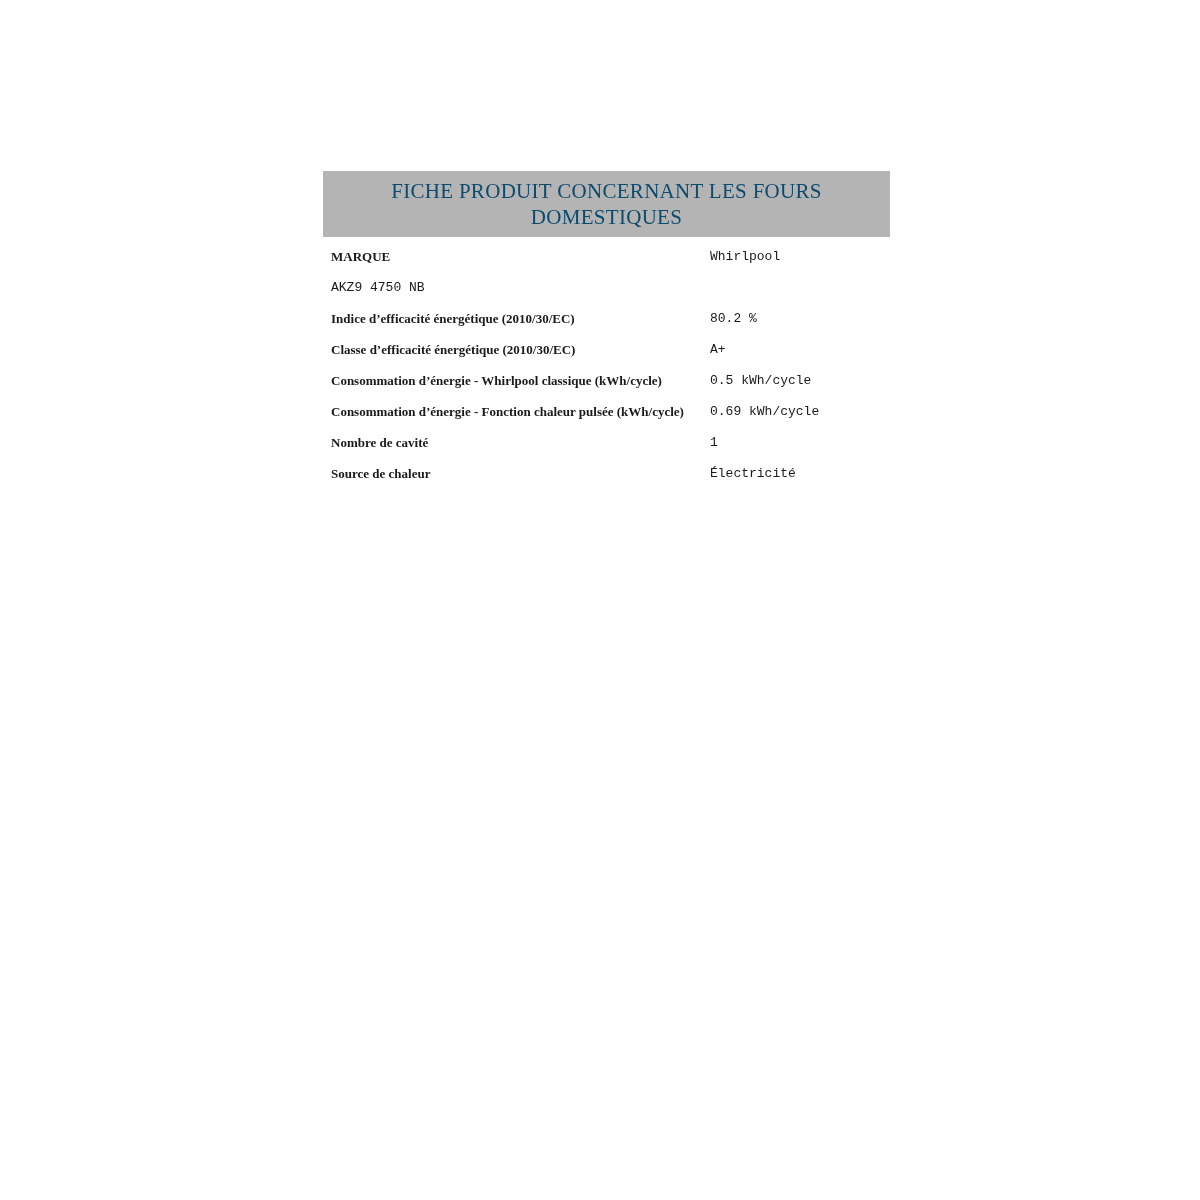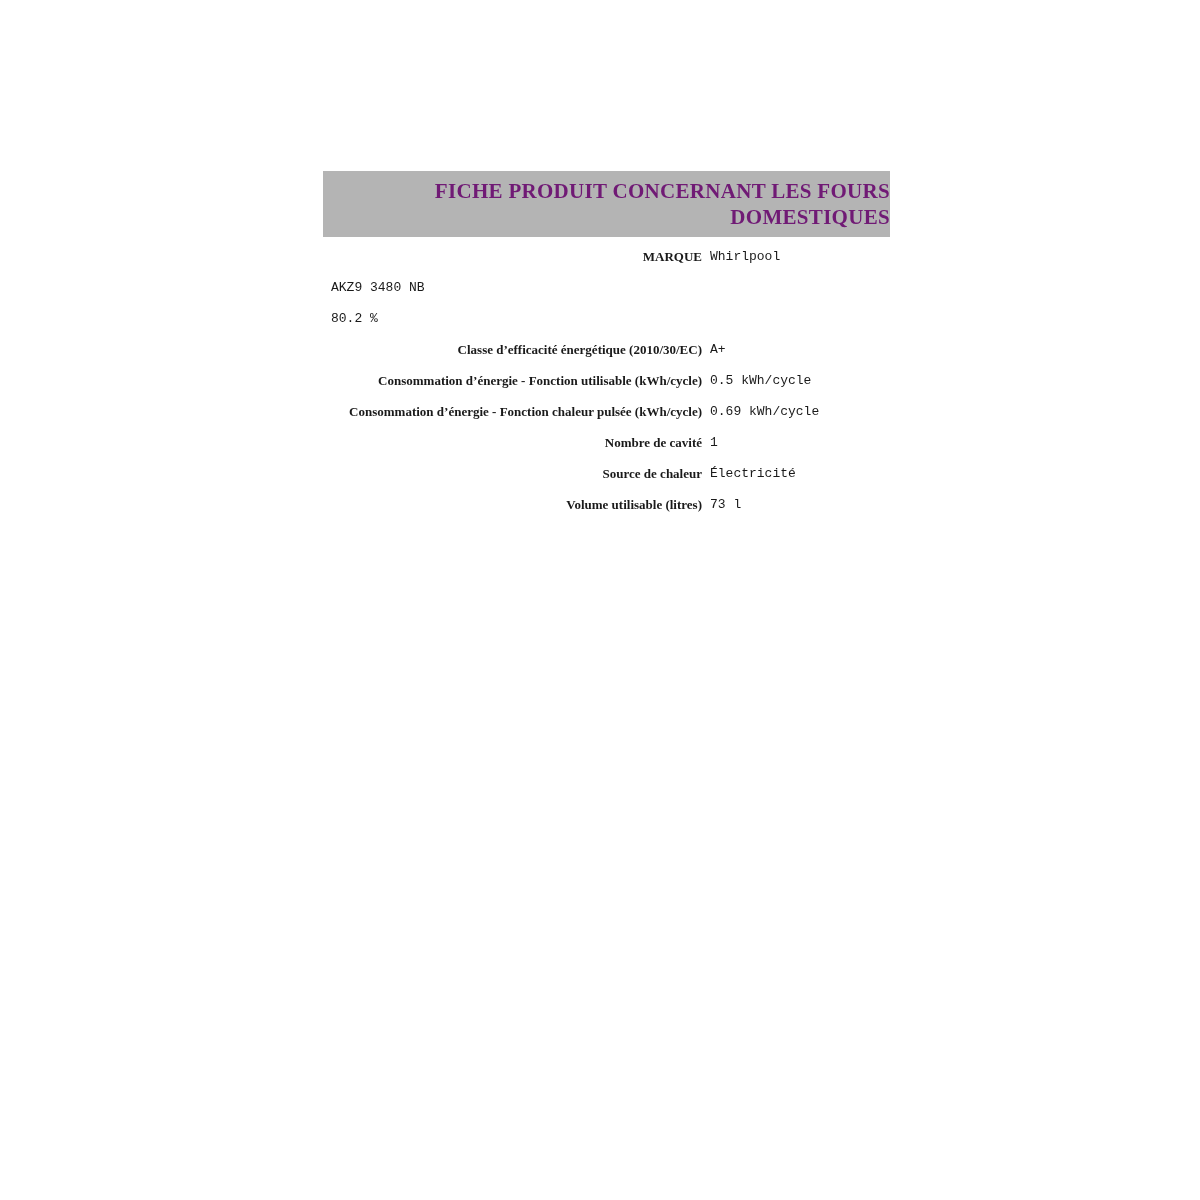--- a/index.html
+++ b/index.html
@@ -25,43 +25,41 @@
   .title-box {
     box-sizing: border-box;
     width: 567px;
     height: 66px;
     background: #b4b4b4;
     text-align: center;
     padding-top: 7px;
   }
   .title-line {
     font-size: 21px;
-    font-weight: bold;
+    font-weight: normal;
     line-height: 26px;
     letter-spacing: 0.3px;
-    color: #701a75;
-    text-align: right;
+    color: #0c4a6e;
   }
   .spec-table {
     margin-top: 10px;
     padding-left: 8px;
   }
   .row {
     display: flex;
     align-items: center;
     margin-bottom: 12px;
   }
   .row-label {
     flex: 0 0 379px;
     font-weight: bold;
     font-size: 13px;
     line-height: 19px;
     padding-right: 8px;
     box-sizing: border-box;
-    text-align: right;
   }
   .row-value {
     flex: 1;
     font-size: 13px;
     line-height: 19px;
     font-family: Liberation Mono, monospace;
   }
 </style>
 </head>
 <body>
@@ -75,52 +73,49 @@
     </div>
 
     <div class="spec-table">
 
       <div class="row">
         <div class="row-label">MARQUE</div>
         <div class="row-value">Whirlpool</div>
       </div>
 
       <div class="row">
-        <div class="row-value">AKZ9 3480 NB</div>
+        <div class="row-value">AKZ9 4750 NB</div>
       </div>
 
       <div class="row">
+        <div class="row-label">Indice d’efficacité énergétique (2010/30/EC)</div>
         <div class="row-value">80.2 %</div>
       </div>
 
       <div class="row">
         <div class="row-label">Classe d’efficacité énergétique (2010/30/EC)</div>
         <div class="row-value">A+</div>
       </div>
 
       <div class="row">
-        <div class="row-label">Consommation d’énergie - Fonction utilisable (kWh/cycle)</div>
+        <div class="row-label">Consommation d’énergie - Whirlpool classique (kWh/cycle)</div>
         <div class="row-value">0.5 kWh/cycle</div>
       </div>
 
       <div class="row">
         <div class="row-label">Consommation d’énergie - Fonction chaleur pulsée (kWh/cycle)</div>
         <div class="row-value">0.69 kWh/cycle</div>
       </div>
 
       <div class="row">
         <div class="row-label">Nombre de cavité</div>
         <div class="row-value">1</div>
       </div>
 
       <div class="row">
         <div class="row-label">Source de chaleur</div>
         <div class="row-value">Électricité</div>
       </div>
 
-      <div class="row">
-        <div class="row-label">Volume utilisable (litres)</div>
-        <div class="row-value">73 l</div>
-      </div>
 
     </div>
   </div>
 </div>
 
 </body></html>

